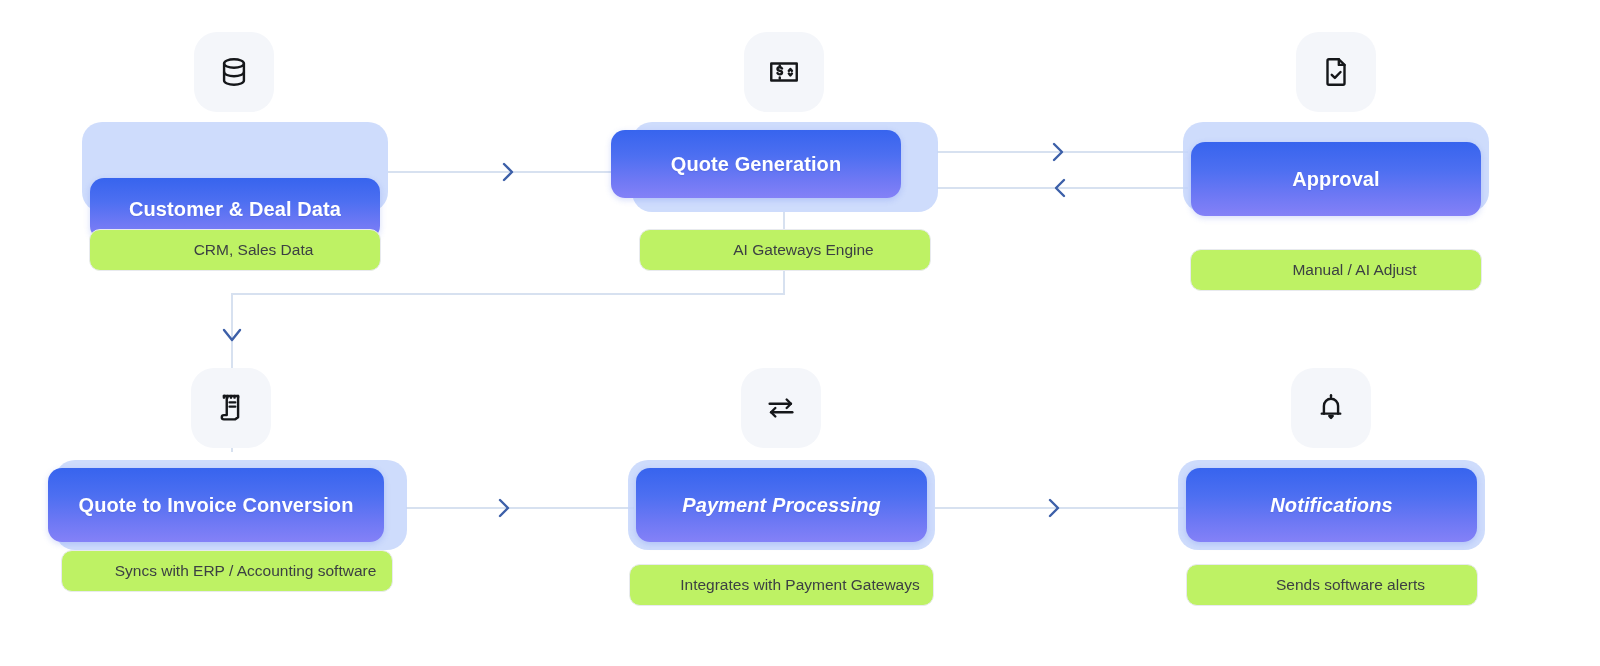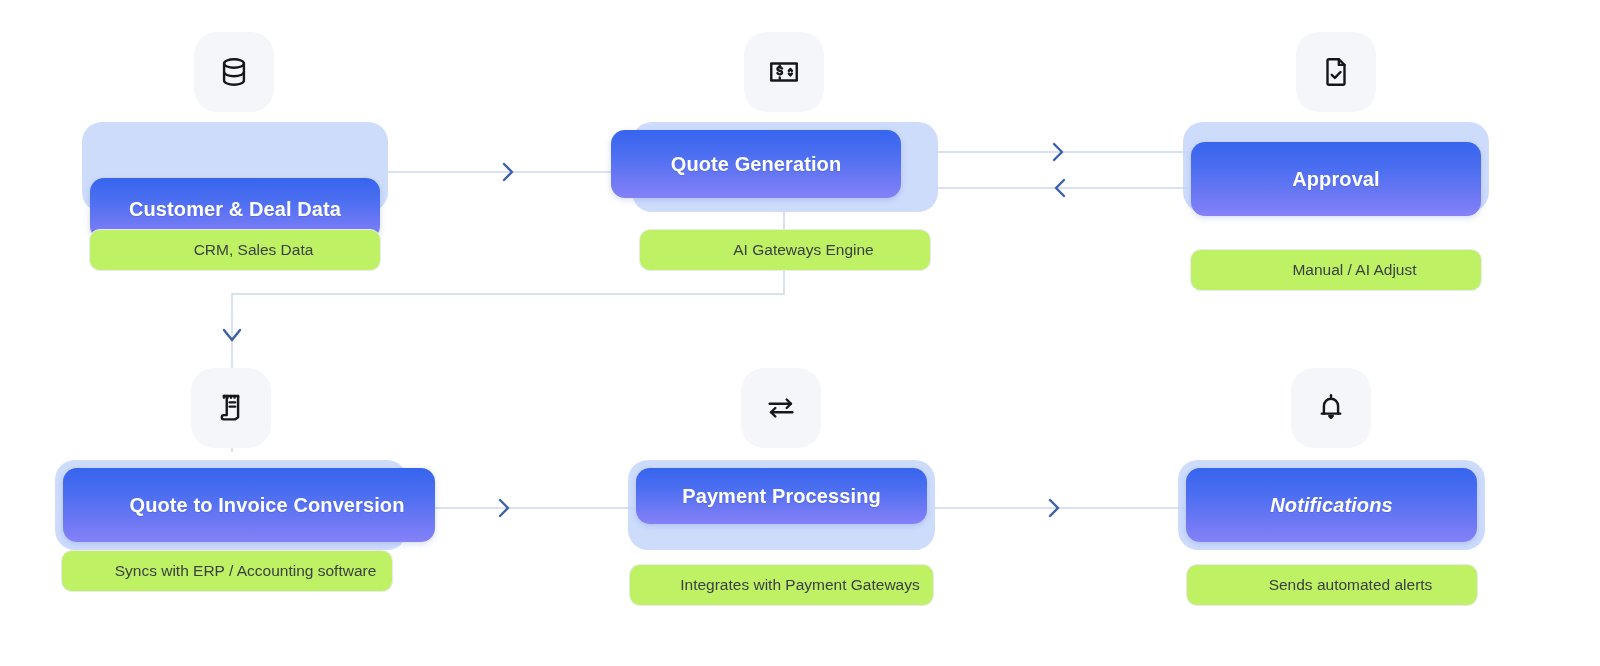--- a/index.html
+++ b/index.html
@@ -181,41 +181,41 @@
     <div class="icon-tile" style="left:191px; top:368px;">
       <span>
         <svg width="34" height="34" viewBox="0 0 24 24" fill="none" stroke="#15171a" stroke-width="1.7" stroke-linecap="round" stroke-linejoin="round">
           <path d="M7 3.5h10v15l-2 1.5H7a1.5 1.5 0 0 1 0-3h2V5a1.5 1.5 0 0 0-2-1.5z"></path>
           <path d="M11 8h4M11 11h4"></path>
           <path d="M7 3.5v1.2M9.5 3.5v1.2M12 3.5v1.2M14.5 3.5v1.2M17 3.5v1.2"></path>
         </svg>
       </span>
     </div>
     <div class="bar-halo" style="left:55px; top:460px; width:352px; height:90px;"></div>
-    <div class="bar" style="left:63px; top:468px; width:336px; height:74px;padding-left:36px;">
+    <div class="bar" style="left:48px; top:468px; width:336px; height:74px;">
       <span class="bar-title">Quote to Invoice Conversion</span>
     </div>
     <div class="caption" style="left:61px; top:550px; width:332px;">
       <span>Syncs with ERP / Accounting software</span>
     </div>
   </div>
 
   <div class="node">
     <div class="icon-tile" style="left:741px; top:368px;">
       <span>
         <svg width="34" height="34" viewBox="0 0 24 24" fill="none" stroke="#15171a" stroke-width="1.7" stroke-linecap="round" stroke-linejoin="round">
           <path d="M4 9h15"></path>
           <path d="M16 6l3 3-3 3"></path>
           <path d="M20 15H5"></path>
           <path d="M8 12l-3 3 3 3"></path>
         </svg>
       </span>
     </div>
     <div class="bar-halo" style="left:628px; top:460px; width:307px; height:90px;"></div>
-    <div class="bar" style="left:636px; top:468px; width:291px; height:56px;">
+    <div class="bar" style="left:636px; top:468px; width:291px; height:74px;font-style:italic;">
       <span class="bar-title">Payment Processing</span>
     </div>
     <div class="caption" style="left:629px; top:564px; width:305px;text-align:center;">
       <span>Integrates with Payment Gateways</span>
     </div>
   </div>
 
   <div class="node">
     <div class="icon-tile" style="left:1291px; top:368px;">
       <span>
@@ -225,17 +225,17 @@
           <path d="M12 4.2V3"></path>
           <path d="M10.8 17.6h2.4l-1.2 1.4z" fill="#15171a"></path>
         </svg>
       </span>
     </div>
     <div class="bar-halo" style="left:1178px; top:460px; width:307px; height:90px;"></div>
     <div class="bar" style="left:1186px; top:468px; width:291px; height:74px;font-style:italic;">
       <span class="bar-title">Notifications</span>
     </div>
     <div class="caption" style="left:1186px; top:564px; width:292px;">
-      <span>Sends automated alerts</span>
+      <span>Sends software alerts</span>
     </div>
   </div>
 
 </div>
 
 </body></html>

